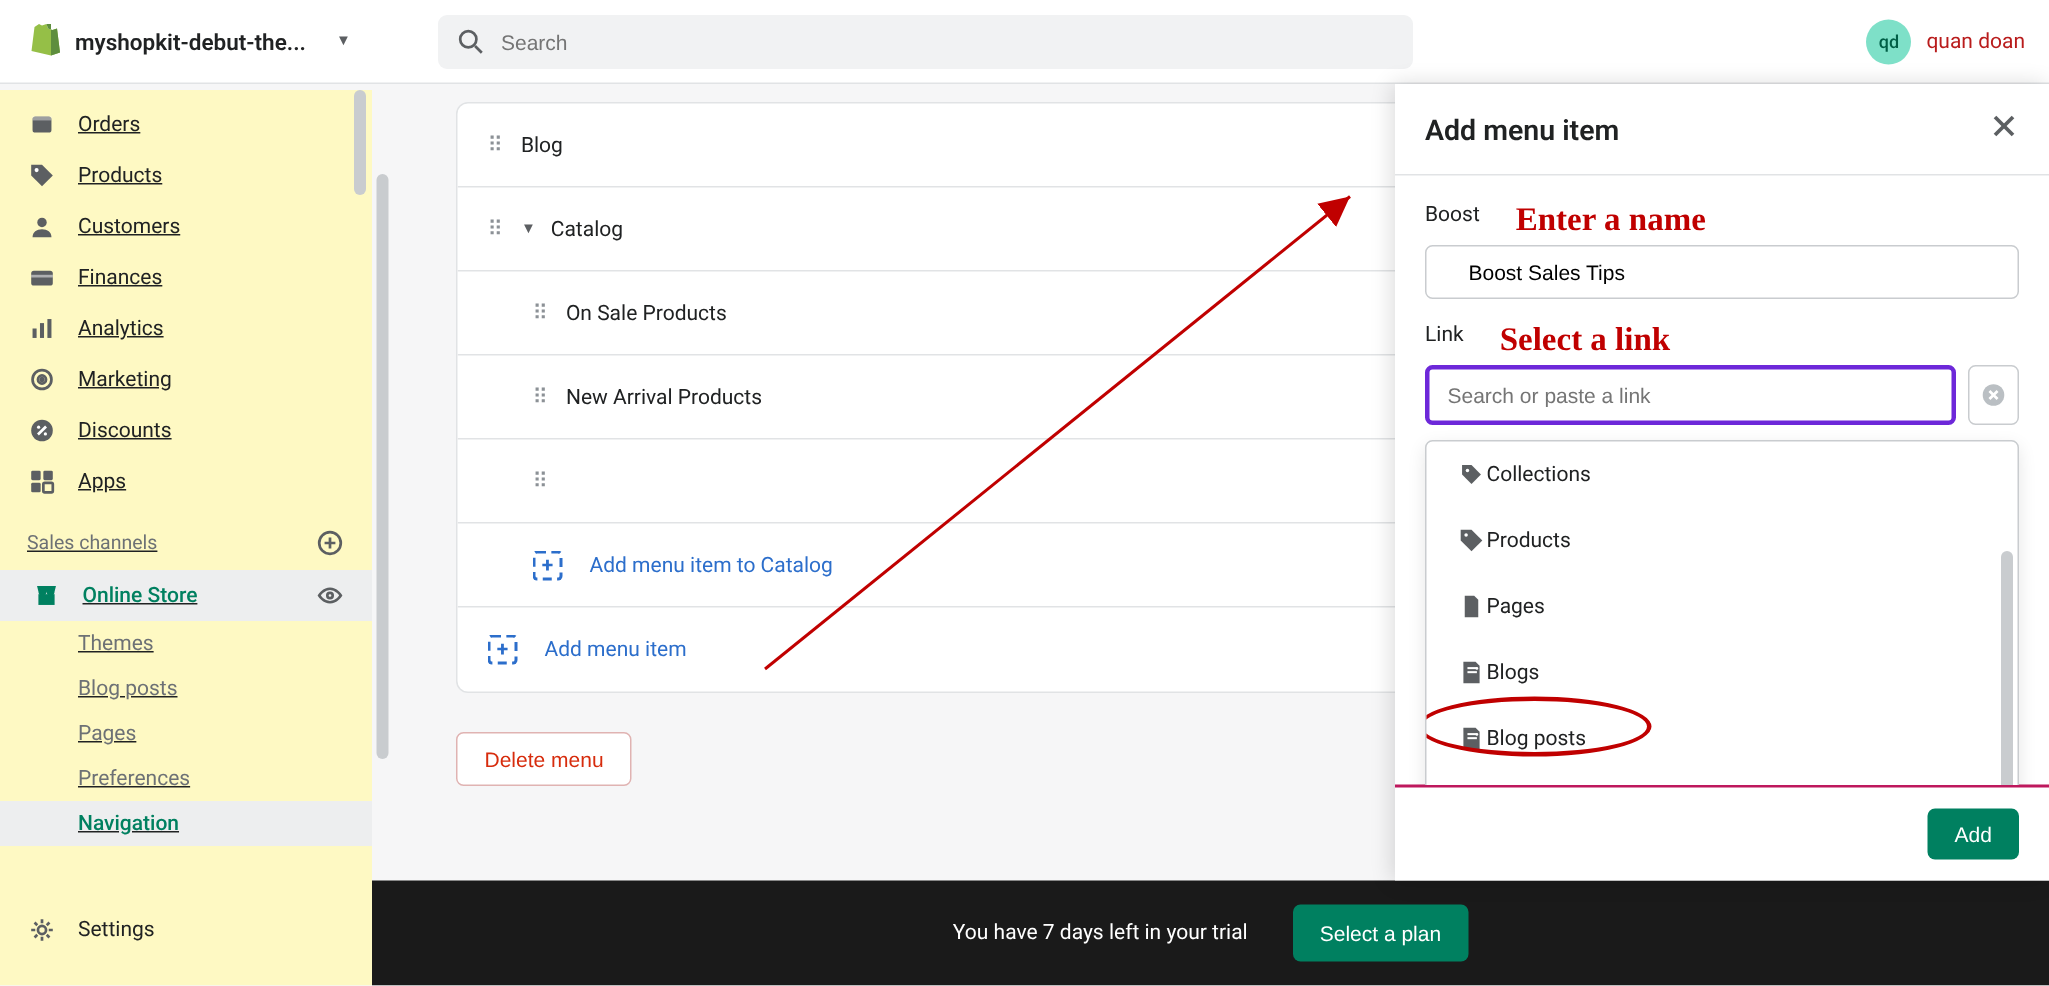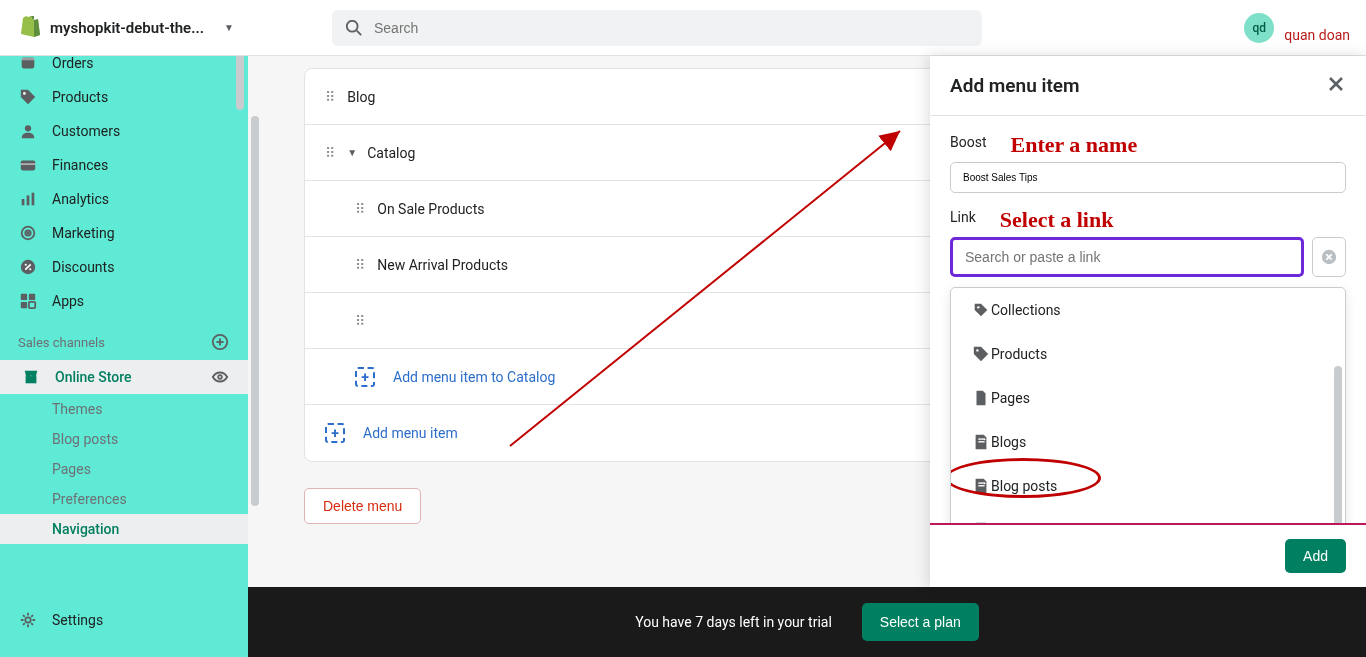--- a/index.html
+++ b/index.html
@@ -1,31 +1,31 @@
 <!DOCTYPE html>
 <html><head>
 <meta charset="utf-8">
 <style>
   * { box-sizing: border-box; margin: 0; padding: 0; }
   body { font-family: -apple-system, BlinkMacSystemFont, "Segoe UI", Roboto, Helvetica, Arial, sans-serif; font-size: 14px; color: #202223; background: #f6f6f7; width:1366px; height:657px; overflow:hidden; position:relative;}
   
   
-  .topbar { position:absolute; top:0; left:0; right:0; height:56px; background:#fff; border-bottom:1px solid #e1e3e5; display:flex; align-items:center; padding:0 16px; z-index:10;gap:40px;}
+  .topbar { position:absolute; top:0; left:0; right:0; height:56px; background:#fff; border-bottom:1px solid #e1e3e5; display:flex; align-items:center; padding:0 16px; z-index:10;}
   .logo-area { display:flex; align-items:center; gap:10px; width:260px;}
   .shopify-logo { width:24px; height:28px;}
   .store-name { font-size:15px; font-weight:600; color:#202223; flex:1; white-space:nowrap; overflow:hidden; text-overflow:ellipsis; max-width:160px;}
   .store-drop { color:#5c5f62; font-size:10px; padding:4px;}
   .search-box { flex:0 0 650px; height:36px; background:#f1f2f3; border-radius:6px; display:flex; align-items:center; padding:0 12px; gap:10px; margin-left:16px;}
   .search-box input { border:none; background:transparent; outline:none; font-size:14px; flex:1; color:#6d7175;}
-  .user-area { margin-left:auto; display:flex; align-items:flex-end; gap:10px;}
+  .user-area { margin-left:auto; display:flex; align-items:center; gap:10px;}
   .avatar { width:30px; height:30px; border-radius:50%; background:#7ee0c8; display:flex; align-items:center; justify-content:center; font-size:12px; color:#005e46; font-weight:500;}
   .username { font-size:14px; color:#b91c1c;}
 
   
-  .sidebar { position:absolute; top:40px; left:0; width:248px; bottom:0; background:#5eead4; padding-top:6px;}
+  .sidebar { position:absolute; top:60px; left:0; width:248px; bottom:0; background:#fef9c3; padding-top:6px;text-decoration:underline;}
   .sidebar-scroll { position:absolute; top:0; right:0; width:16px; height:100%; }
   .sidebar-scroll::before { content:""; position:absolute; top:0; right:4px; width:8px; height:70px; background:#c9cccf; border-radius:4px;}
   .nav-item { display:flex; align-items:center; gap:14px; padding:7px 18px; font-size:14px; color:#202223; cursor:pointer;}
   .nav-item.section-head { font-size:13px; color:#6d7175; padding:14px 18px 8px; cursor:default;}
   .nav-item.section-head .add-circle { margin-left:auto; color:#5c5f62;}
   .nav-item .eye { margin-left:auto; color:#5c5f62;}
   .nav-item.active { background:#edeeef; color:#008060; font-weight:500; border-left:3px solid transparent;}
   .sub-item { padding:7px 18px 7px 52px; font-size:14px; color:#6d7175; cursor:pointer;}
   .sub-item.selected { background:#edeeef; color:#008060; font-weight:500;}
   .settings-item { position:absolute; bottom:20px; left:0; right:0;}
@@ -59,21 +59,21 @@
 
   
   .panel { position:absolute; top:56px; right:0; width:436px; bottom:70px; background:#fff; box-shadow:-2px 0 14px rgba(0,0,0,.14); z-index:30; display:flex; flex-direction:column;}
   .panel-header { display:flex; align-items:center; padding:18px 20px; border-bottom:1px solid #e1e3e5;}
   .panel-title { font-size:19px; font-weight:600; color:#202223;}
   .panel-close { margin-left:auto; cursor:pointer; color:#5c5f62;}
   .panel-body { padding:16px 20px; flex:1; overflow:auto; position:relative;}
   .field-label { font-size:14px; color:#202223; margin-bottom:6px; display:block;}
   .field-row { display:flex; align-items:center; gap:24px; margin-bottom:4px;}
   .annot { color:#c00000; font-family:"Times New Roman", serif; font-size:22px; font-weight:bold;}
-  .text-input { width:100%; border:1px solid #c9cccf; border-radius:5px; padding:9px 12px; font-size:10px; outline:none; margin-bottom:14px;}
+  .text-input { width:100%; border:1px solid #c9cccf; border-radius:5px; padding:9px 28px; font-size:14px; outline:none; margin-bottom:14px;}
   .link-row { display:flex; gap:8px; align-items:stretch; margin-bottom:10px;}
   .link-input { flex:1; border:3px solid #6d28d9; border-radius:5px; padding:9px 12px; font-size:14px; color:#6d7175; outline:none;}
   .clear-btn { width:34px; border:1px solid #c9cccf; border-radius:5px; background:#fff; display:flex; align-items:center; justify-content:center; color:#8c9196; cursor:pointer;}
   .dropdown { border:1px solid #c9cccf; border-radius:5px; background:#fff; box-shadow:0 4px 12px rgba(0,0,0,.1); overflow:hidden;}
   .dd-item { display:flex; align-items:center; padding:12px 20px; cursor:pointer; font-size:14px; color:#202223;}
   .dd-scroll { position:absolute; right:22px; top:190px; width:10px; height:250px;}
   .dd-scroll::before { content:""; position:absolute; top:60px; width:8px; height:190px; background:#c9cccf; border-radius:4px;}
   .circle-annot { position:absolute; border:3px solid #c00000; border-radius:50%; pointer-events:none;}
   .panel-footer { border-top:2px solid #be185d; padding:14px 20px; display:flex; justify-content:flex-end;}
   .add-btn { background:#008060; color:#fff; border:none; padding:9px 18px; border-radius:5px; font-size:14px; font-weight:500; cursor:pointer;}

